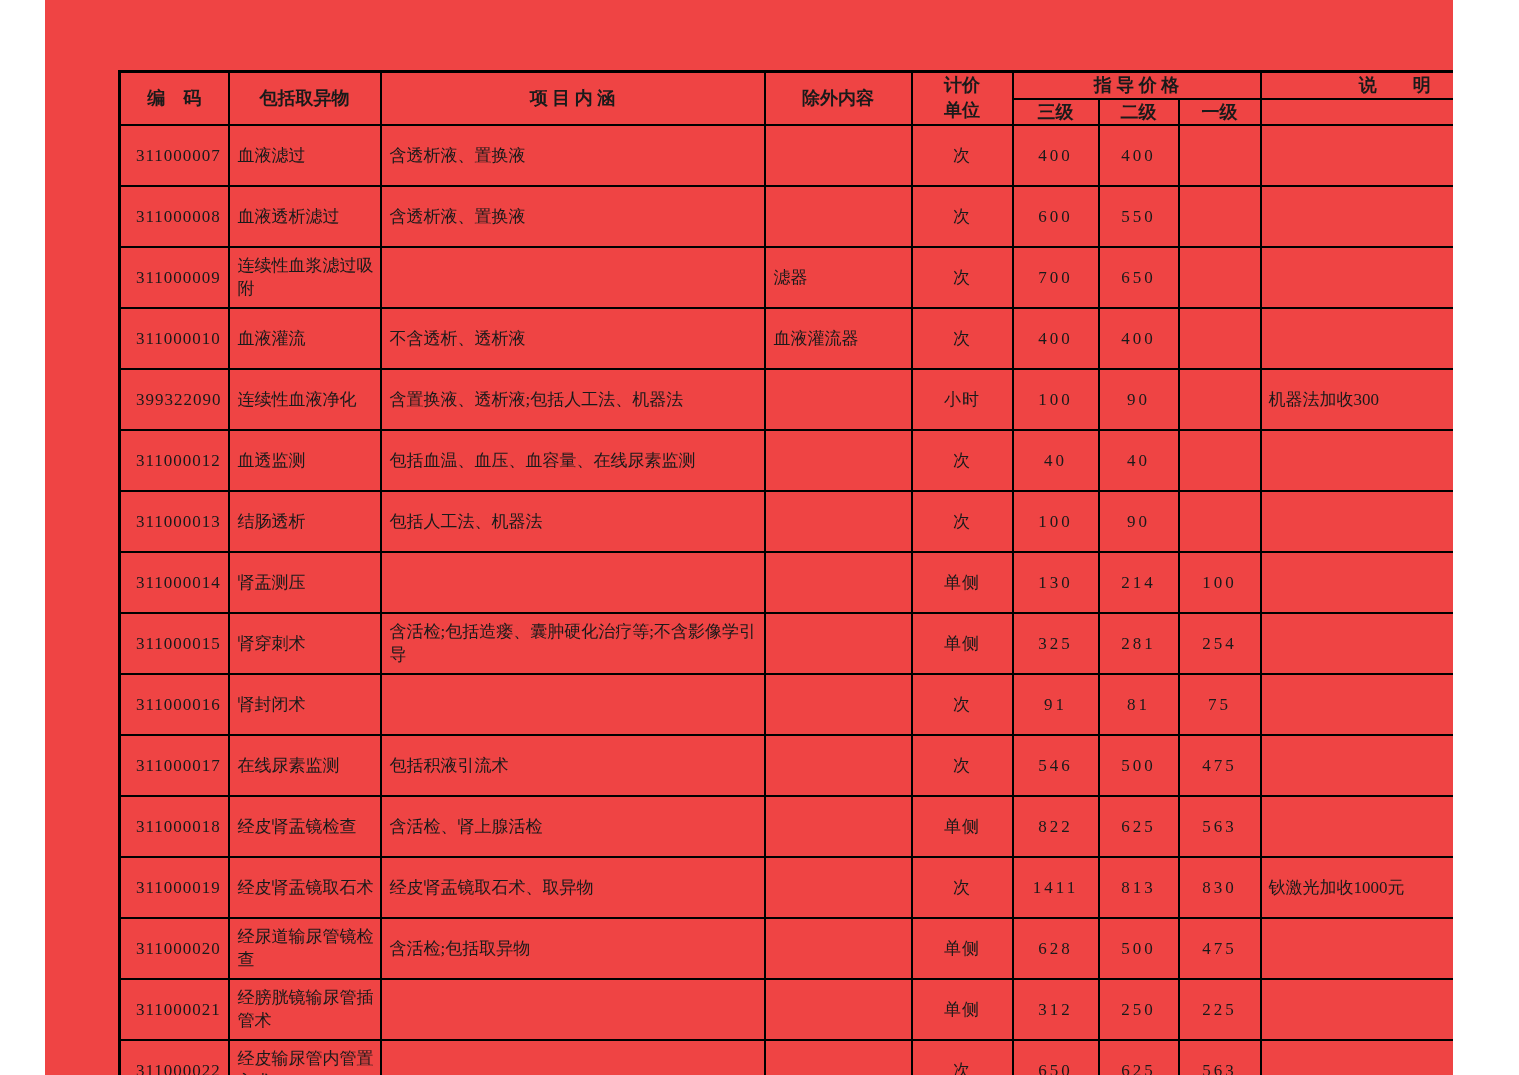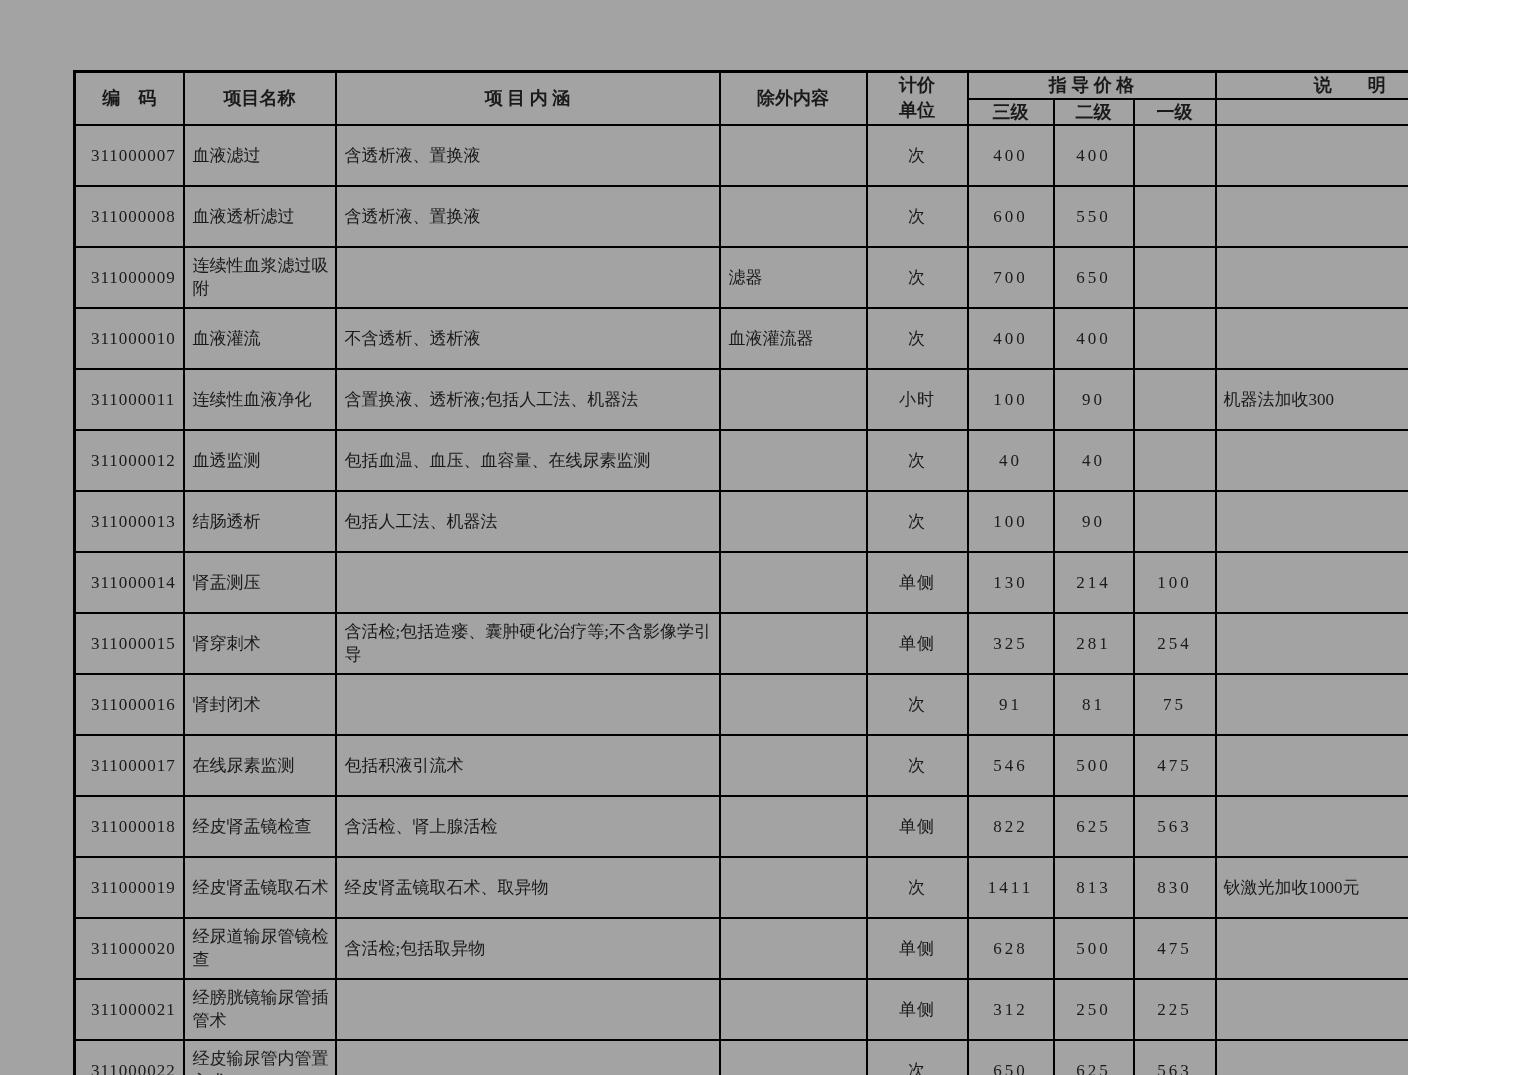--- a/index.html
+++ b/index.html
@@ -9,21 +9,22 @@
     width: 1519px;
     height: 1075px;
     font-family: "Liberation Serif", "DejaVu Serif", serif;
     color: #1a1a1a;
   }
   .page {
     position: relative;
     width: 1408px;
     height: 1075px;
     overflow: hidden;
-    background: #a3a3a3;
+    background: #ef4444;
+    margin-left: 45px;
   }
   table.price-table {
     position: absolute;
     left: 73px;
     top: 70px;
     width: 1410px;
     border-collapse: collapse;
     table-layout: fixed;
     border: 3px solid #000;
   }
@@ -67,21 +68,21 @@
       <col style="width:147px">
       <col style="width:101px">
       <col style="width:86px">
       <col style="width:80px">
       <col style="width:82px">
       <col style="width:269px">
     </colgroup>
     <thead>
       <tr class="h1">
         <th rowspan="2">编　码</th>
-        <th rowspan="2">项目名称</th>
+        <th rowspan="2">包括取异物</th>
         <th rowspan="2">项 目 内 涵</th>
         <th rowspan="2">除外内容</th>
         <th rowspan="2" class="unit-h">
           <div>计价</div>
           <div>单位</div>
         </th>
         <th colspan="3">指 导 价 格</th>
         <th>说　　明</th>
       </tr>
       <tr class="h2">
@@ -130,21 +131,21 @@
     <td class="c-name">血液灌流</td>
     <td class="c-content">不含透析、透析液</td>
     <td class="c-excl">血液灌流器</td>
     <td class="c-unit">次</td>
     <td class="c-price">400</td>
     <td class="c-price">400</td>
     <td class="c-price"></td>
     <td class="c-note"></td>
   </tr>
         <tr>
-    <td class="c-code">311000011</td>
+    <td class="c-code">399322090</td>
     <td class="c-name">连续性血液净化</td>
     <td class="c-content">含置换液、透析液;包括人工法、机器法</td>
     <td class="c-excl"></td>
     <td class="c-unit">小时</td>
     <td class="c-price">100</td>
     <td class="c-price">90</td>
     <td class="c-price"></td>
     <td class="c-note">机器法加收300</td>
   </tr>
         <tr>

